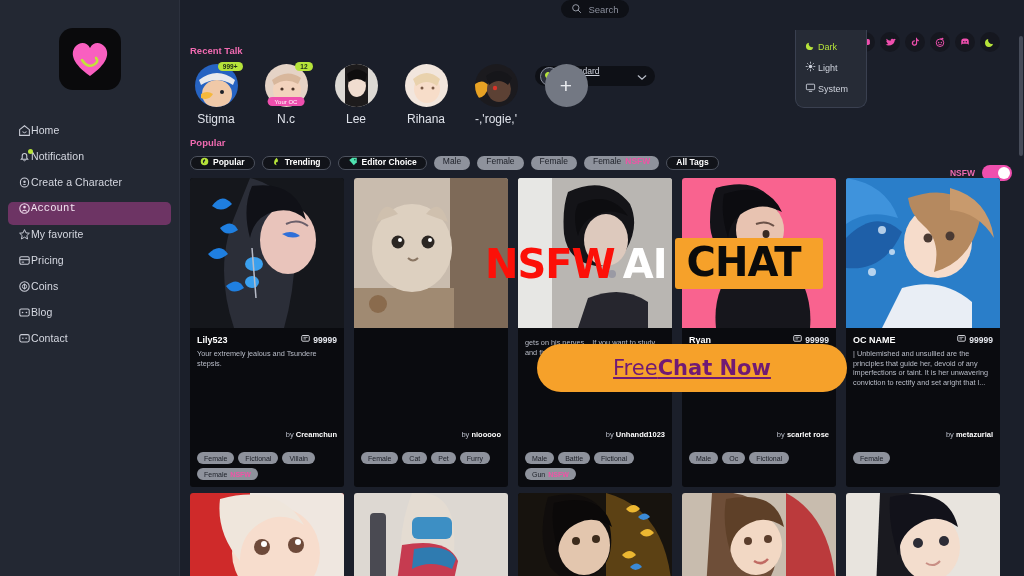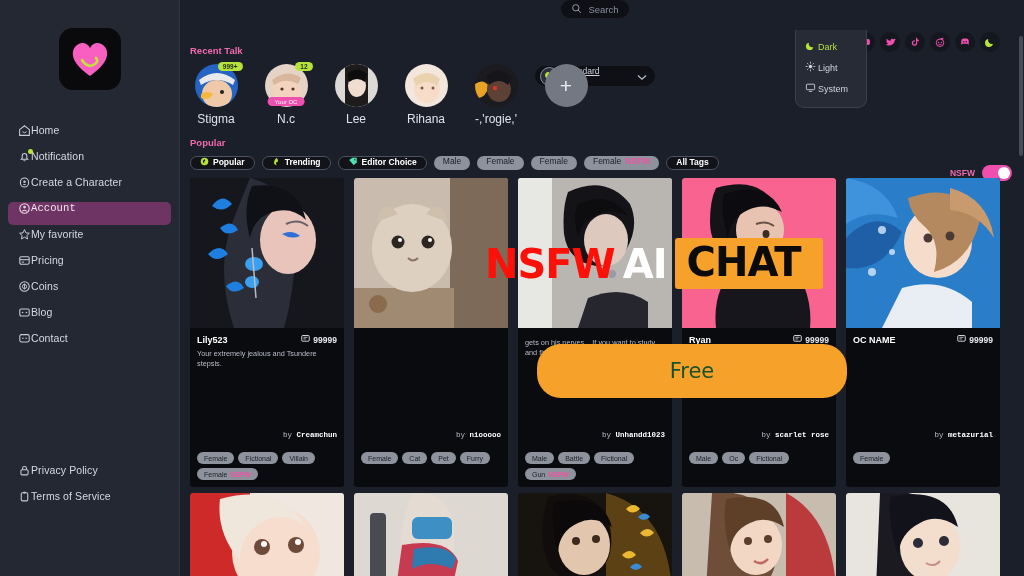--- a/index.html
+++ b/index.html
@@ -165,21 +165,21 @@
   .card-img { width: 100%; height: 150px; position: relative; overflow: hidden; }
   .card-body { padding: 6px 7px 7px 7px; height: 118px; display: flex; flex-direction: column; }
   .card-top { display: flex; align-items: center; justify-content: space-between; }
   .card-name { font-size: 9px; font-weight: bold; color: #fff; }
   .card-chats { display: flex; align-items: center; gap: 3px; font-size: 8.5px; font-weight: bold; color: #e6e8ee; }
   .card-desc {
     font-size: 7.3px; line-height: 9.5px; color: #b9bdc8;
     margin-top: 4px; overflow: hidden;
   }
   .card-author {
-    font-size: 7.5px; color: #b9bdc8; text-align: right; margin-top: auto; font-family: Liberation Mono, monospace;
+    font-size: 7.5px; color: #b9bdc8; text-align: right; margin-top: auto;
   }
   .card-author b { color: #fff; }
   .card-tags { display: flex; flex-wrap: wrap; gap: 4px; margin-top: 6px; }
   .tag {
     background: #8e929c; color: #1c1f27;
     font-size: 7px; padding: 2.5px 7px; border-radius: 8px;
     display: flex; gap: 3px; align-items: center; white-space: nowrap;
   }
   .tag .n { color: #f053a6; font-weight: bold; }
 
@@ -188,24 +188,25 @@
     position: absolute; top: 238px; left: 305px; z-index: 30;
     display: flex; align-items: center; gap: 8px;
     font-size: 40px; font-weight: bold; letter-spacing: -1px;
     font-family: "DejaVu Sans", sans-serif;
   }
   .promo-title .w1 { color: #fc1008; }
   .promo-title .w2 { color: #ffffff; }
   .promo-title .w3 { color: #0b0b0b; background: #f6a12a; padding: 1px 22px 4px 12px; border-radius: 3px; }
   .promo-btn {
     position: absolute; top: 344px; left: 357px; z-index: 30;
-    width: 310px; height: 54px; border-radius: 24px;
+    width: 310px; height: 48px; border-radius: 24px;
     background: #f6a12a; display: flex; align-items: center; justify-content: center;
-    font-size: 21px; color: #14532d; cursor: pointer;
+    font-size: 21px; color: #701a75; cursor: pointer;
     font-family: "DejaVu Sans", sans-serif;
+    text-decoration: underline;
   }
   .promo-btn .l { font-weight: normal; }
   .promo-btn .b { font-weight: bold; }
 
   
   .scrollbar {
     position: absolute; right: 1px; top: 36px; width: 4px;
     height: 120px; border-radius: 2px; background: #474c59;
   }
   .art { position: absolute; inset: 0; }
@@ -316,40 +317,20 @@
           <svg width="13" height="13" viewBox="0 0 16 16">
               <rect x="2.2" y="3.2" width="11.6" height="9" rx="2" fill="none" stroke="#c9ccd6" stroke-width="1.3"></rect>
               <circle cx="6" cy="7.6" r=".9" fill="#c9ccd6"></circle>
               <circle cx="10" cy="7.6" r=".9" fill="#c9ccd6"></circle>
             </svg>
         </span>
         <span class="lbl">Contact</span>
       </div>
     </div>
 
-    <div class="footer-nav">
-      <div class="nav-item">
-        <span class="nav-ico">
-          <svg width="13" height="13" viewBox="0 0 16 16">
-              <rect x="3.6" y="7" width="8.8" height="6.4" rx="1.4" fill="none" stroke="#c9ccd6" stroke-width="1.3"></rect>
-              <path d="M5.6 7 V5.4 a2.4 2.4 0 0 1 4.8 0 V7" fill="none" stroke="#c9ccd6" stroke-width="1.3"></path>
-            </svg>
-        </span>
-        <span class="lbl">Privacy Policy</span>
-      </div>
-      <div class="nav-item">
-        <span class="nav-ico">
-          <svg width="13" height="13" viewBox="0 0 16 16">
-              <rect x="4" y="3.4" width="8" height="10" rx="1.4" fill="none" stroke="#c9ccd6" stroke-width="1.3"></rect>
-              <rect x="6.2" y="2.2" width="3.6" height="2" rx="1" fill="#c9ccd6"></rect>
-            </svg>
-        </span>
-        <span class="lbl">Terms of Service</span>
-      </div>
-    </div>
   </div>
 
   <div class="main">
 
     <div class="header">
       <div class="search">
         <span>
           <svg width="11" height="11" viewBox="0 0 16 16">
               <circle cx="7" cy="7" r="4.6" fill="none" stroke="#9a9eaa" stroke-width="1.4"></circle>
               <path d="M10.4 10.4 L14 14" stroke="#9a9eaa" stroke-width="1.4" stroke-linecap="round"></path>
@@ -807,20 +788,21 @@
             <span class="card-chats">
               <span>
                 <svg width="9" height="9" viewBox="0 0 12 12">
                     <rect x="1" y="2" width="10" height="7.6" rx="1.4" fill="none" stroke="#e6e8ee" stroke-width="1.2"></rect>
                     <path d="M3.2 4.4 h5.6 M3.2 6.6 h3.6" stroke="#e6e8ee" stroke-width="1"></path>
                   </svg>
               </span>
               <span>99999</span>
             </span>
           </div>
+          <div class="card-desc">| Unblemished and unsullied are the principles that guide her, devoid of any imperfections or taint. It is her unwavering conviction to rectify and set aright that l...</div>
           <div class="card-author">
             <span>by</span>
             <b>metazurial</b>
           </div>
         </div>
         <div class="card-tags" style="padding:0 7px 7px 7px">
           <span class="tag">
               <span>Female</span>
             </span>
         </div>
@@ -906,17 +888,18 @@
     </div>
 
     <div class="promo-title">
       <span class="w1">NSFW</span>
       <span class="w2">AI</span>
       <span class="w3">CHAT</span>
     </div>
 
     <div class="promo-btn">
       <span class="l">Free </span>
+      <span class="b">Chat Now</span>
     </div>
 
     <div class="scrollbar"></div>
   </div>
 </div>
 
 </body></html>

